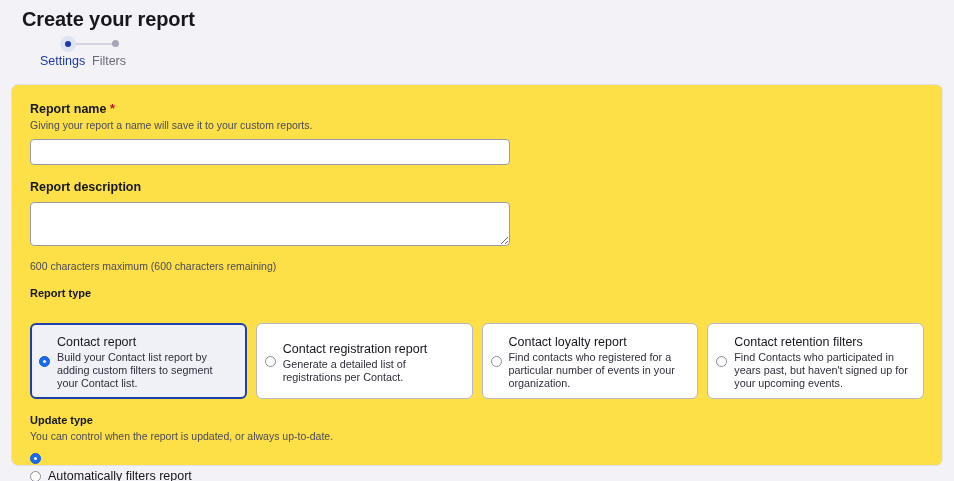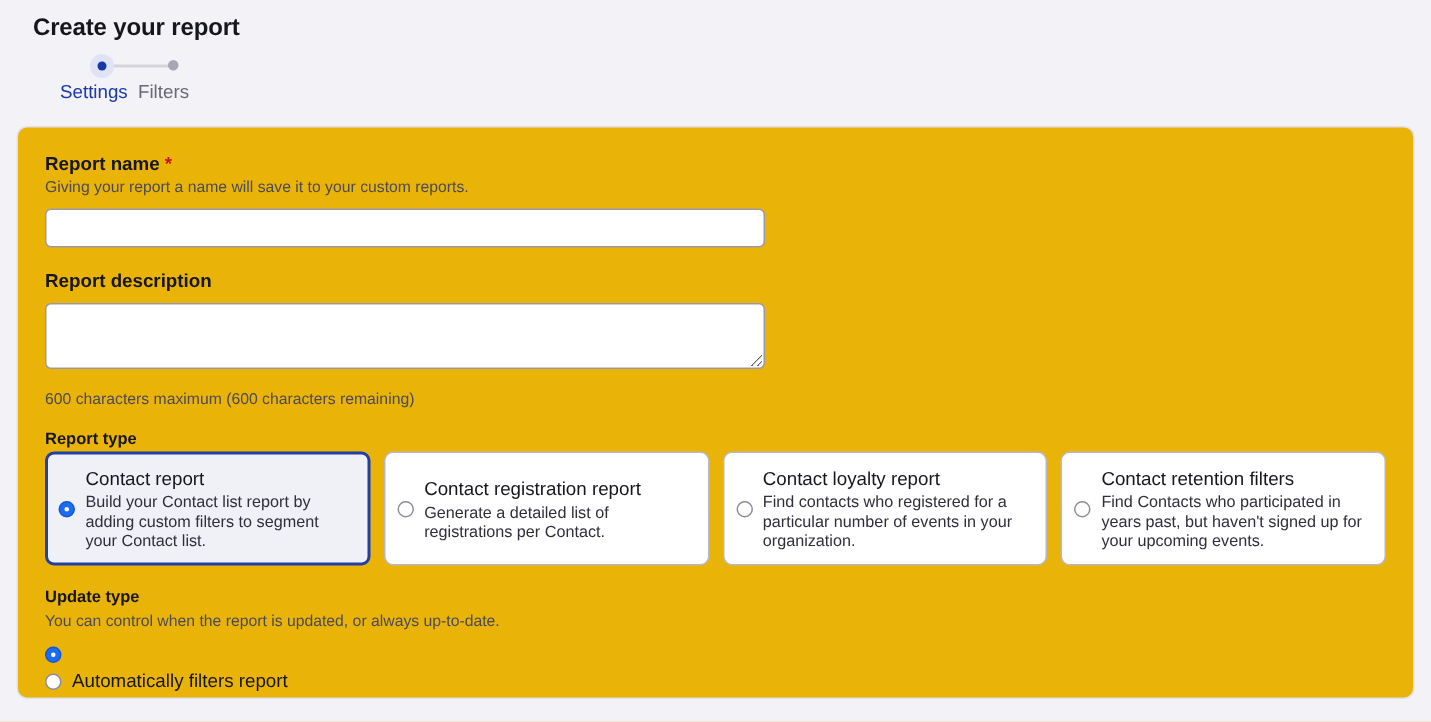--- a/index.html
+++ b/index.html
@@ -9,21 +9,21 @@
     background: #f3f2f7;
     font-family: "Liberation Sans", sans-serif;
     -webkit-font-smoothing: antialiased;
   }
 
   .page { position: relative; width: 954px; height: 481px; overflow: hidden; background: #f3f2f7; }
 
   
   .header { padding: 8px 0 0 22px; height: 84px; background: #f3f2f7; }
   .page-title {
-    font-size: 16px; font-weight: bold; color: #16161d;
+    font-size: 20px; font-weight: bold; color: #16161d;
     letter-spacing: -0.1px; margin: 0 0 6px 0; line-height: 22px;
   }
 
   
   .stepper { position: relative; margin-left: 6px; }
   .stepper-dots { position: relative; height: 16px; }
   .step-line {
     position: absolute; left: 40px; top: 7px; width: 48px; height: 2px;
     background: #d5d4de;
   }
@@ -43,21 +43,21 @@
   .step-label {
     position: absolute; top: 0; font-size: 12.5px; line-height: 16px;
     white-space: nowrap; cursor: pointer;
   }
   .step-label.s1 { left: 12px; color: #1b39a6; }
   .step-label.s2 { left: 64px; color: #6a6878; }
 
   
   .panel {
     position: absolute; left: 11px; top: 84px; width: 932px; height: 382px;
-    background: #eab308; border: 1px solid #e2e1ea; border-radius: 7px;
+    background: #fde047; border: 1px solid #e2e1ea; border-radius: 7px;
     padding: 16px 18px 0 18px;
   }
 
   .field-label {
     font-size: 12.5px; font-weight: bold; color: #16161d;
     line-height: 16px; margin: 0;
   }
   .req-star { color: #c8102e; font-weight: bold; font-size: 12.5px; }
   .field-help {
     font-size: 10.5px; color: #4b4a57; line-height: 14px; margin: 1px 0 0 0;
@@ -76,21 +76,21 @@
     color: #16161d; padding: 5px 8px; outline: none; resize: vertical;
   }
   .char-count { font-size: 10.5px; color: #4b4a57; margin-top: 13px; line-height: 14px; }
 
   .section-label {
     font-size: 11px; font-weight: bold; color: #16161d;
     line-height: 16px; margin: 0;
   }
 
   
-  .cards { display: flex; gap: 9px; margin-top: 0; }
+  .cards { display: flex; gap: 9px; margin-top: 22px; }
   .card {
     position: relative; width: 218px; min-height: 72px;
     border: 1px solid #b9b7c4; border-radius: 6px; background: #ffffff;
     display: flex; align-items: center; padding: 8px 10px 8px 8px;
     cursor: pointer;
   }
   .card.selected {
     border: 2px solid #1f3faa; background: #f0f0f7; padding: 7px 9px 7px 7px;
   }
   .card-radio {

